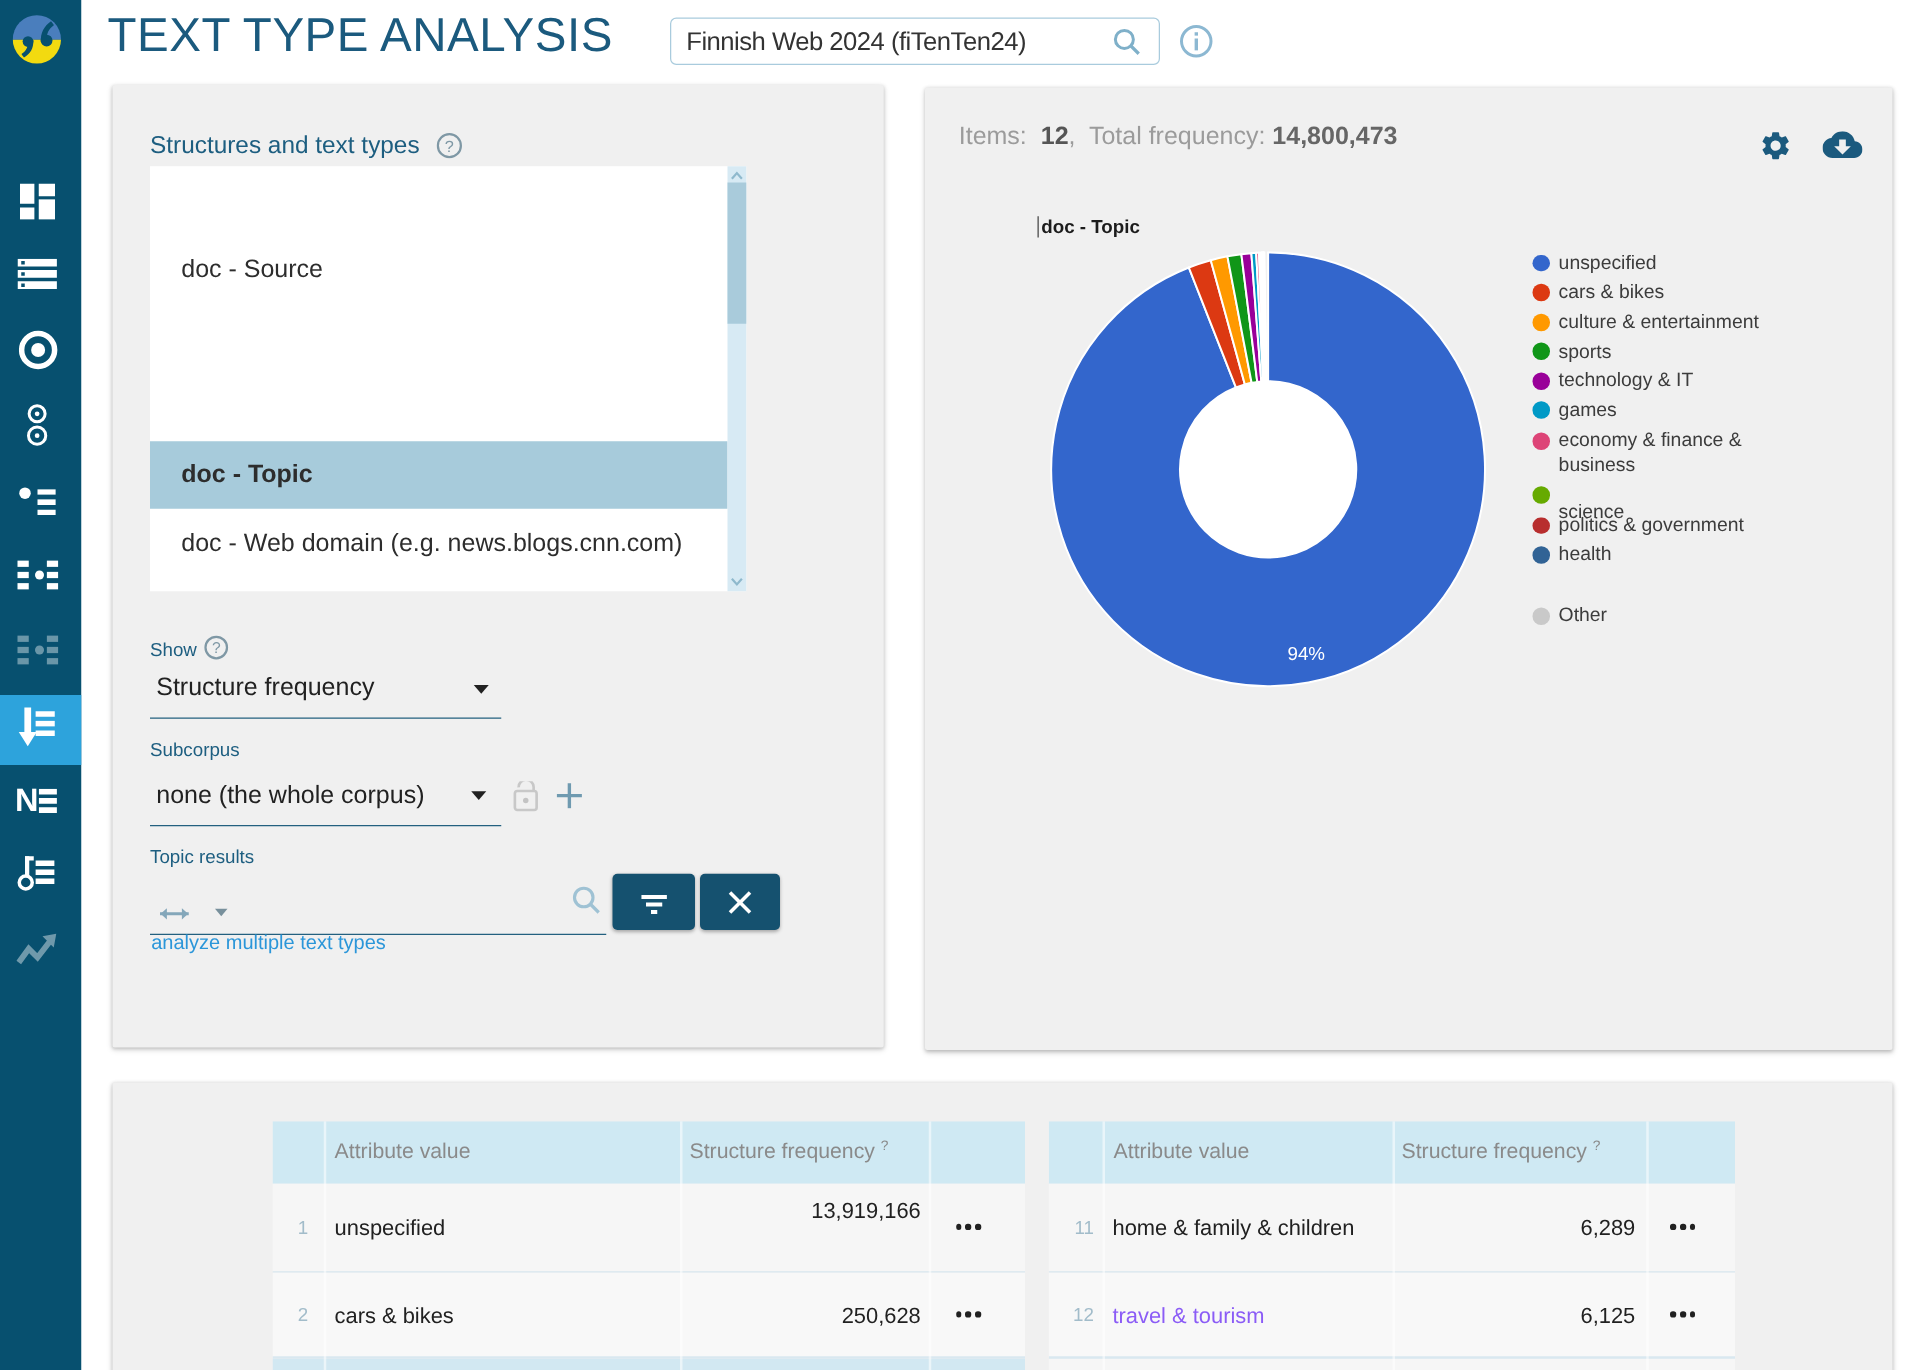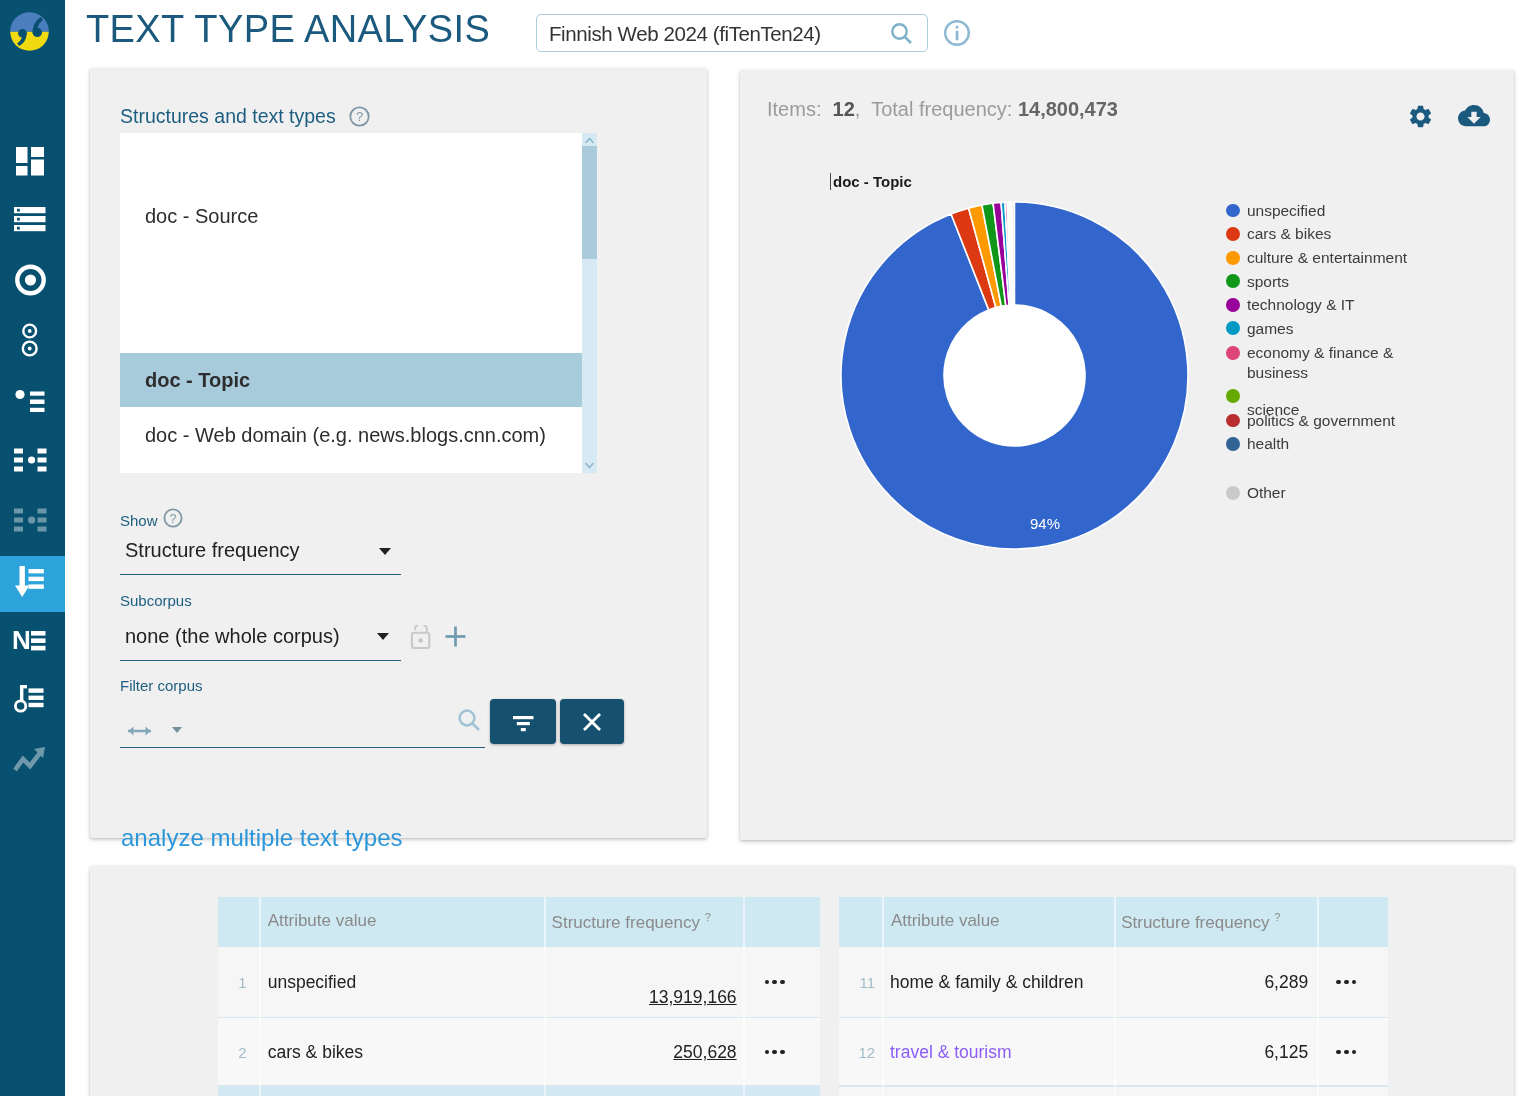--- a/index.html
+++ b/index.html
@@ -182,21 +182,21 @@
     <path d="M4.9,4.9 A6,6 0 0 1 16.9,4.6 L16.9,7.8" fill="none" stroke="#c8c8c8" stroke-width="2.1"></path>
     <rect x="1.9" y="7.8" width="17.4" height="15.2" rx="2" fill="none" stroke="#c8c8c8" stroke-width="2.1"></rect>
     <circle cx="10.6" cy="15.4" r="2.2" fill="#c3c3c3"></circle>
   </svg>
 
   <svg class="abs" style="left:355px;top:558px;" width="21" height="21" viewBox="0 0 21 21">
     <line x1="10.5" y1="0.5" x2="10.5" y2="20.5" stroke="#6f9ab0" stroke-width="2.7"></line>
     <line x1="0.5" y1="10.5" x2="20.5" y2="10.5" stroke="#6f9ab0" stroke-width="2.7"></line>
   </svg>
 
-  <div class="abs teal" style="left:30px;top:609px;font-size:15px;">Filter corpus</div>
+  <div class="abs teal" style="left:30px;top:609px;font-size:15px;">Topic results</div>
   <svg class="abs" style="left:36px;top:655px;" width="27" height="16" viewBox="0 0 27 16">
     <line x1="2" y1="8" x2="25" y2="8" stroke="#84a7ba" stroke-width="2.5"></line>
     <path d="M7.5,3.5 L2.5,8 L7.5,12.5 Z" fill="#84a7ba"></path>
     <path d="M19.5,3.5 L24.5,8 L19.5,12.5 Z" fill="#84a7ba"></path>
   </svg>
   <div class="abs" style="left:82px;top:659px;width:0;height:0;border-left:5.5px solid transparent;border-right:5.5px solid transparent;border-top:6px solid #78909c;"></div>
   <svg class="abs" style="left:367px;top:640px;" width="24" height="24" viewBox="0 0 24 24">
     <circle cx="10" cy="10" r="7.4" fill="none" stroke="#9fc2d4" stroke-width="2.5"></circle>
     <line x1="15.4" y1="15.4" x2="22" y2="22" stroke="#9fc2d4" stroke-width="2.6"></line>
   </svg>
@@ -208,21 +208,21 @@
       <rect x="3.8" y="6" width="13" height="3.2"></rect>
       <rect x="7.8" y="12" width="5" height="3.2"></rect>
     </svg>
   </div>
   <div class="abs" style="left:470px;top:631px;width:64px;height:45px;background:#15516f;border-radius:4px;box-shadow:0 1px 3px rgba(0,0,0,.3);">
     <svg class="abs" style="left:22px;top:13px;" width="20" height="20" viewBox="0 0 20 20">
       <line x1="2" y1="2" x2="18" y2="18" stroke="#fff" stroke-width="2.8"></line>
       <line x1="18" y1="2" x2="2" y2="18" stroke="#fff" stroke-width="2.8"></line>
     </svg>
   </div>
-  <div class="abs" style="left:31px;top:756px;font-size:24px;color:#2b96d9;">analyze multiple text types</div>
+  <div class="abs" style="left:31px;top:678px;font-size:16px;color:#2b96d9;">analyze multiple text types</div>
 </div>
 
 <div class="card" style="left:740px;top:70px;width:774px;height:770px;">
   <div class="abs" style="left:27px;top:28px;font-size:20px;color:#9b9b9b;">Items:&nbsp; <b style="color:#555;">12</b>,&nbsp; Total frequency: <b style="color:#666;">14,800,473</b></div>
 
   <svg class="abs" style="left:667px;top:33px;" width="27" height="27" viewBox="0 0 24 24" fill="#1b5a7e">
     <path d="M19.14,12.94c0.04-0.3,0.06-0.61,0.06-0.94c0-0.32-0.02-0.64-0.07-0.94l2.03-1.58c0.18-0.14,0.23-0.41,0.12-0.61 l-1.92-3.32c-0.12-0.22-0.37-0.29-0.59-0.22l-2.39,0.96c-0.5-0.38-1.03-0.7-1.62-0.94L14.4,2.81c-0.04-0.24-0.24-0.41-0.48-0.41 h-3.84c-0.24,0-0.43,0.17-0.47,0.41L9.25,5.35C8.66,5.59,8.12,5.92,7.63,6.29L5.24,5.33c-0.22-0.08-0.47,0-0.59,0.22L2.74,8.87 C2.62,9.08,2.66,9.34,2.86,9.48l2.03,1.58C4.84,11.36,4.8,11.69,4.8,12s0.02,0.64,0.07,0.94l-2.03,1.58 c-0.18,0.14-0.23,0.41-0.12,0.61l1.92,3.32c0.12,0.22,0.37,0.29,0.59,0.22l2.39-0.96c0.5,0.38,1.03,0.7,1.62,0.94l0.36,2.54 c0.05,0.24,0.24,0.41,0.48,0.41h3.84c0.24,0,0.44-0.17,0.47-0.41l0.36-2.54c0.59-0.24,1.13-0.56,1.62-0.94l2.39,0.96 c0.22,0.08,0.47,0,0.59-0.22l1.92-3.32c0.12-0.22,0.07-0.47-0.12-0.61L19.14,12.94z M12,15.6c-1.98,0-3.6-1.62-3.6-3.6 s1.62-3.6,3.6-3.6s3.6,1.62,3.6,3.6S13.98,15.6,12,15.6z"></path>
   </svg>
 
   <svg class="abs" style="left:718px;top:35px;" width="32" height="24" viewBox="0 0 24 18" fill="#1b5a7e">
@@ -283,25 +283,25 @@
   <div class="abs" style="left:0;top:189.8px;width:602px;height:40.2px;background:#d2e8f2;"></div>
   <div class="abs" style="left:0;top:119.8px;width:602px;height:1.5px;background:#d9e8f0;"></div>
   <div class="abs" style="left:0;top:188.3px;width:602px;height:1.5px;background:#d9e8f0;"></div>
   <div class="abs" style="left:40.5px;top:0;width:2px;height:230px;background:#ffffff;opacity:.55;"></div>
   <div class="abs" style="left:325.5px;top:0;width:2px;height:230px;background:#ffffff;opacity:.55;"></div>
   <div class="abs" style="left:524.6px;top:0;width:2px;height:230px;background:#ffffff;opacity:.55;"></div>
   <div class="abs" style="left:49.7px;top:14px;font-size:17px;color:#8a8a8a;">Attribute value</div>
   <div class="abs" style="left:333.6px;top:14px;font-size:17px;color:#8a8a8a;">Structure frequency <sup style="font-size:11px;">?</sup></div>
   <div class="abs" style="left:0;top:76.9px;width:28.5px;text-align:right;font-size:15px;color:#a2bcca;">1</div>
   <div class="abs" style="left:49.7px;top:74.9px;font-size:17.5px;color:#212121;">unspecified</div>
-  <div class="abs" style="right:83.39999999999998px;top:90px;font-size:17.5px;color:#212121;text-decoration:underline;">13,919,166</div>
+  <div class="abs" style="right:83.39999999999998px;top:61px;font-size:17.5px;color:#212121;">13,919,166</div>
   <div class="abs" style="left:545px;top:82.4px;line-height:0;"><span style="display:inline-block;width:4.6px;height:4.6px;border-radius:50%;background:#212121;margin:0 1.6px;"></span><span style="display:inline-block;width:4.6px;height:4.6px;border-radius:50%;background:#212121;margin:0 1.6px;"></span><span style="display:inline-block;width:4.6px;height:4.6px;border-radius:50%;background:#212121;margin:0 1.6px;"></span></div>
   <div class="abs" style="left:0;top:146.9px;width:28.5px;text-align:right;font-size:15px;color:#a2bcca;">2</div>
   <div class="abs" style="left:49.7px;top:144.9px;font-size:17.5px;color:#212121;">cars &amp; bikes</div>
-  <div class="abs" style="right:83.39999999999998px;top:144.9px;font-size:17.5px;color:#212121;text-decoration:underline;">250,628</div>
+  <div class="abs" style="right:83.39999999999998px;top:144.9px;font-size:17.5px;color:#212121;">250,628</div>
   <div class="abs" style="left:545px;top:152.4px;line-height:0;"><span style="display:inline-block;width:4.6px;height:4.6px;border-radius:50%;background:#212121;margin:0 1.6px;"></span><span style="display:inline-block;width:4.6px;height:4.6px;border-radius:50%;background:#212121;margin:0 1.6px;"></span><span style="display:inline-block;width:4.6px;height:4.6px;border-radius:50%;background:#212121;margin:0 1.6px;"></span></div>
 </div>
   </div>
 
   <div class="abs" style="left:748.7px;top:31px;width:549px;height:230px;overflow:hidden;">
 <div class="abs" id="t2-in" style="left:0;top:0;width:549px;height:230px;">
   <div class="abs" style="left:0;top:0;width:549px;height:50px;background:#cfe9f3;"></div>
   <div class="abs" style="left:0;top:50px;width:549px;height:69.8px;background:#f6f6f6;"></div>
   <div class="abs" style="left:0;top:121.3px;width:549px;height:68.3px;background:#f8f8f8;"></div>
   <div class="abs" style="left:0;top:189.8px;width:549px;height:40.2px;background:#f6f6f6;"></div>

